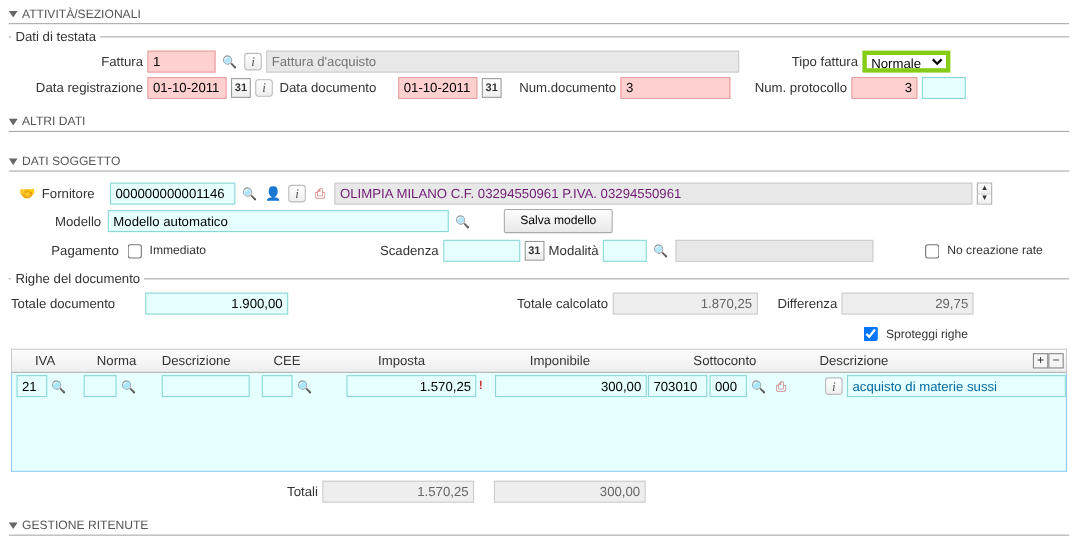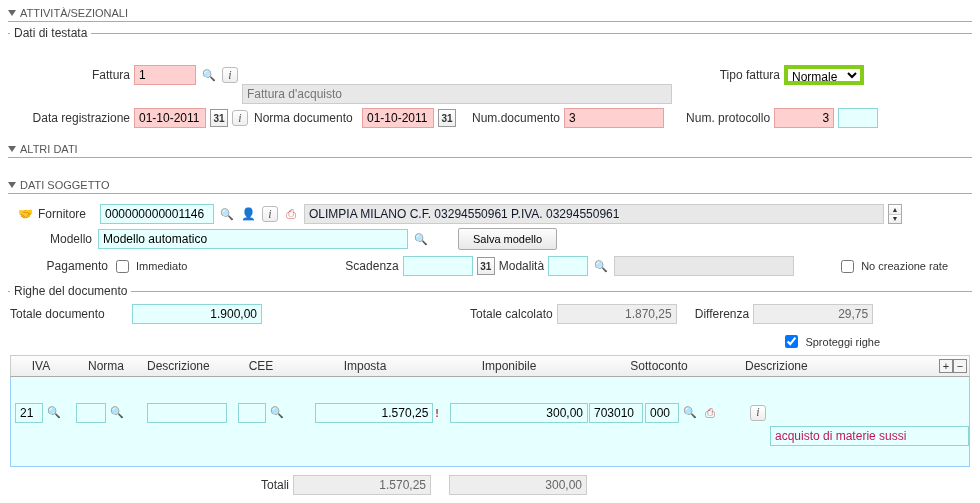--- a/index.html
+++ b/index.html
@@ -53,21 +53,21 @@
   }
   input[type=text], .val-input {
     border: 1px solid #8bd7d7;
     background: #e6ffff;
     height: 20px;
     font-size: 12px;
     padding: 1px 4px;
   }
   input.red-input { background: #ffd0d0; border: 1px solid #e8a0a0; }
   input.disabled-input { background: #eee; border: 1px solid #ccc; color: #666; }
-  input.wide-disabled { background: #e8e8e8; border: 1px solid #ccc; color: #0f172a; }
+  input.wide-disabled { background: #e8e8e8; border: 1px solid #ccc; color: #701a75; }
   select {
     height: 20px;
     font-size: 12px;
     border: 4px solid #84cc16;
     background: #fff;
   }
   .icon-btn {
     width: 18px; height: 18px;
     display: inline-flex;
     align-items: center;
@@ -172,32 +172,32 @@
 </div>
 
 <fieldset>
   <legend>Dati di testata</legend>
 
   <div class="row">
     <span class="lbl" style="width:120px;">Fattura</span>
     <input type="text" class="red-input" style="width: 62px;" value="1">
     <span class="icon-btn glass">🔍</span>
     <span class="info-badge">i</span>
-    <input type="text" class="wide-disabled" style="width: 430px; color: rgb(136, 136, 136); margin-top: 38px;" disabled="" placeholder="Fattura d'acquisto">
+    <input type="text" class="wide-disabled" style="width: 430px; color: rgb(136, 136, 136);" disabled="" placeholder="Fattura d'acquisto">
     <span style="width:30px;"></span>
     <span class="lbl" style="width:70px;">Tipo fattura</span>
     <select style="width:80px;"><option>Normale</option></select>
   </div>
 
   <div class="row">
     <span class="lbl" style="width:120px;text-align:right;">Data registrazione</span>
     <input type="text" class="red-input" style="width: 72px;" value="01-10-2011">
     <span class="cal-icon">31</span>
     <span class="info-badge">i</span>
-    <span class="lbl" style="width:104px;text-align:left;margin-left:2px;">Norma documento</span>
+    <span class="lbl" style="width:104px;text-align:left;margin-left:2px;">Data documento</span>
     <input type="text" class="red-input" style="width: 72px;" value="01-10-2011">
     <span class="cal-icon">31</span>
     <span style="width:8px;"></span>
     <span class="lbl">Num.documento</span>
     <input type="text" class="red-input" style="width: 100px;" value="3">
     <span style="width:14px;"></span>
     <span class="lbl">Num. protocollo</span>
     <input type="text" class="red-input" style="width: 60px; text-align: right;" value="3">
     <input type="text" class="val-input" style="width: 40px;">
   </div>
@@ -259,21 +259,21 @@
 </div>
 
 <fieldset style="margin-top:2px;">
   <legend>Righe del documento</legend>
 
   <div class="row">
     <span class="lbl" style="width:118px;text-align:left;">Totale documento</span>
     <input type="text" class="val-input" style="width: 130px; text-align: right;" value="1.900,00">
     <span style="width:200px;"></span>
     <span class="lbl">Totale calcolato</span>
-    <input type="text" class="disabled-input" style="width: 120px; text-align: right;" disabled="" value="1.870,25">
+    <input type="text" class="disabled-input" style="width: 132px; text-align: right;" disabled="" value="1.870,25">
     <span style="width:10px;"></span>
     <span class="lbl">Differenza</span>
     <input type="text" class="disabled-input" style="width: 120px; text-align: right;" disabled="" value="29,75">
   </div>
 
   <div class="row" style="justify-content:flex-end;margin-top:8px;padding-right:90px;">
     <input type="checkbox" class="chk" checked="" style="">
     <span>Sproteggi righe</span>
   </div>
 
@@ -315,21 +315,21 @@
         <input type="text" style="width: 138px; text-align: right;" value="300,00">
       </div>
       <div class="cell" style="width:160px;">
         <input type="text" style="width: 54px;" value="703010">
         <input type="text" style="width: 34px;" value="000">
         <span class="glass icon-btn">🔍</span>
         <span class="icon-btn" style="color:#c55;">⎙</span>
       </div>
       <div class="cell" style="flex:1;gap:4px;">
         <span class="info-badge">i</span>
-        <input type="text" style="flex: 1 1 0%; color: #be185d; margin-top: 47px;" value="acquisto di materie sussi">
+        <input type="text" style="flex: 1 1 0%; color: #0369a1;" value="acquisto di materie sussi">
       </div>
     </div>
   </div>
 
   <div class="row" style="margin-top:8px;">
     <span style="width:225px;"></span>
     <span class="lbl" style="width:50px;">Totali</span>
     <input type="text" class="disabled-input" style="width: 138px; text-align: right;" disabled="" value="1.570,25">
     <span style="width:10px;"></span>
     <input type="text" class="disabled-input" style="width: 138px; text-align: right;" disabled="" value="300,00">

